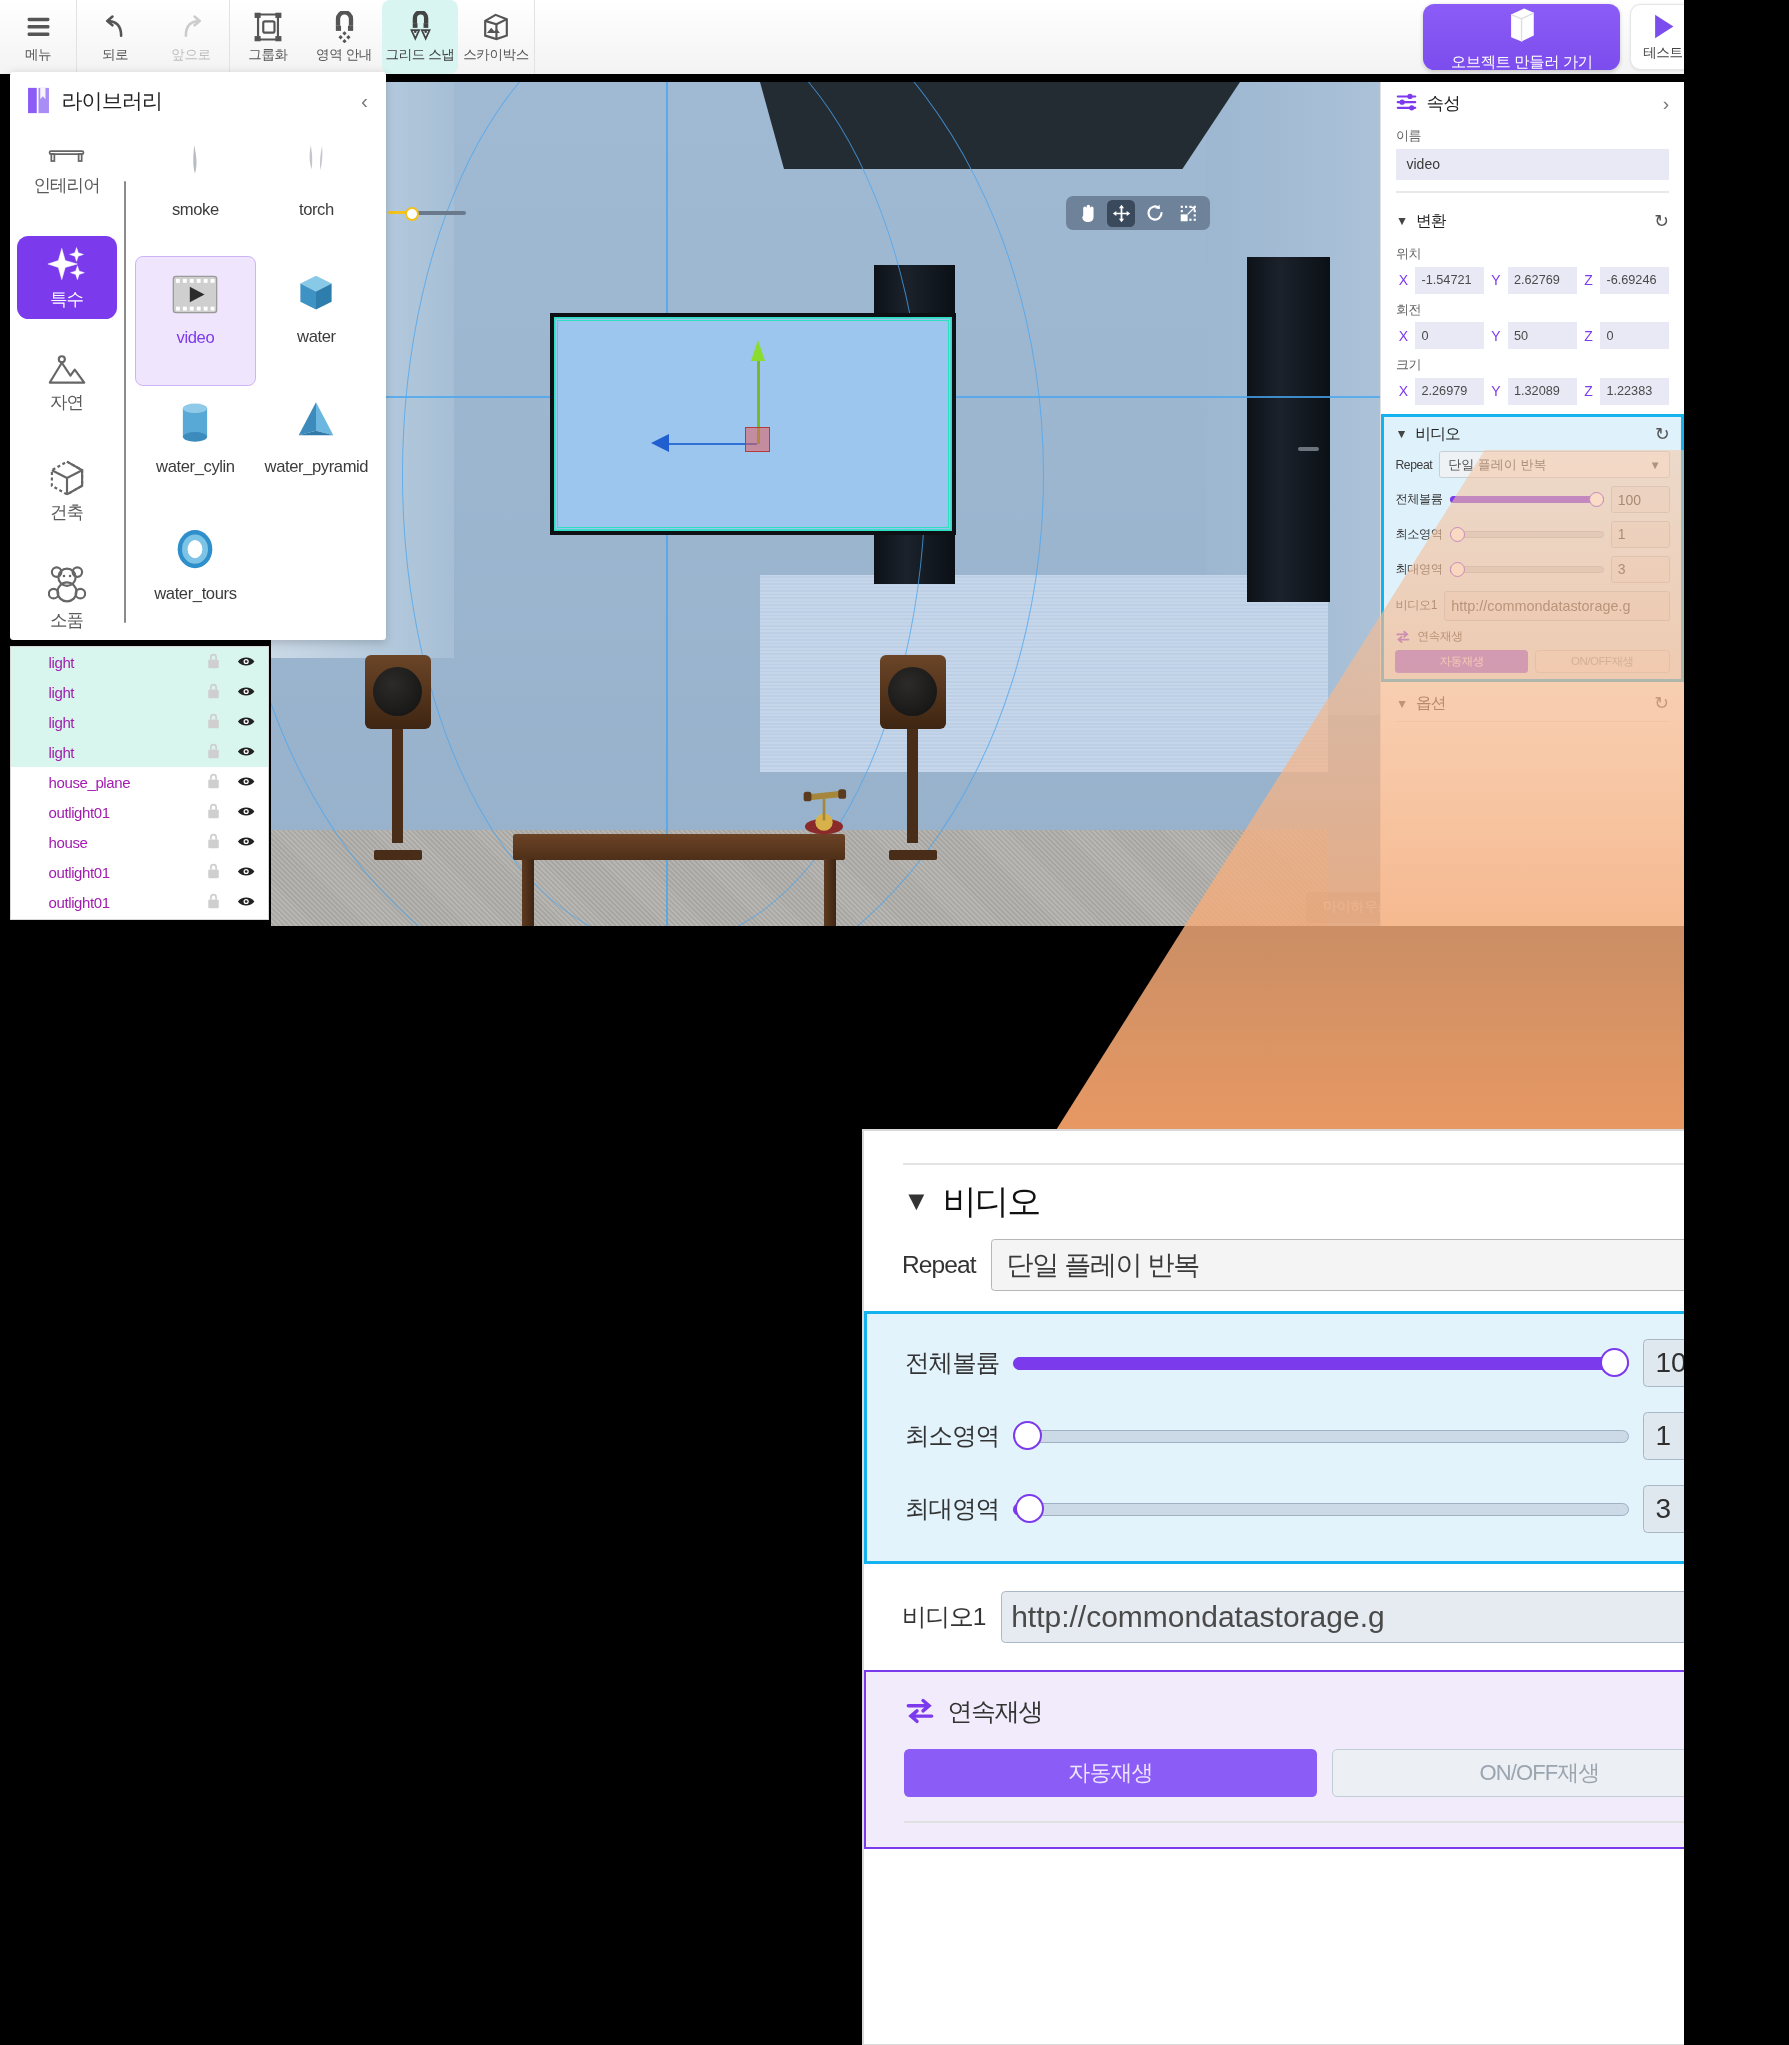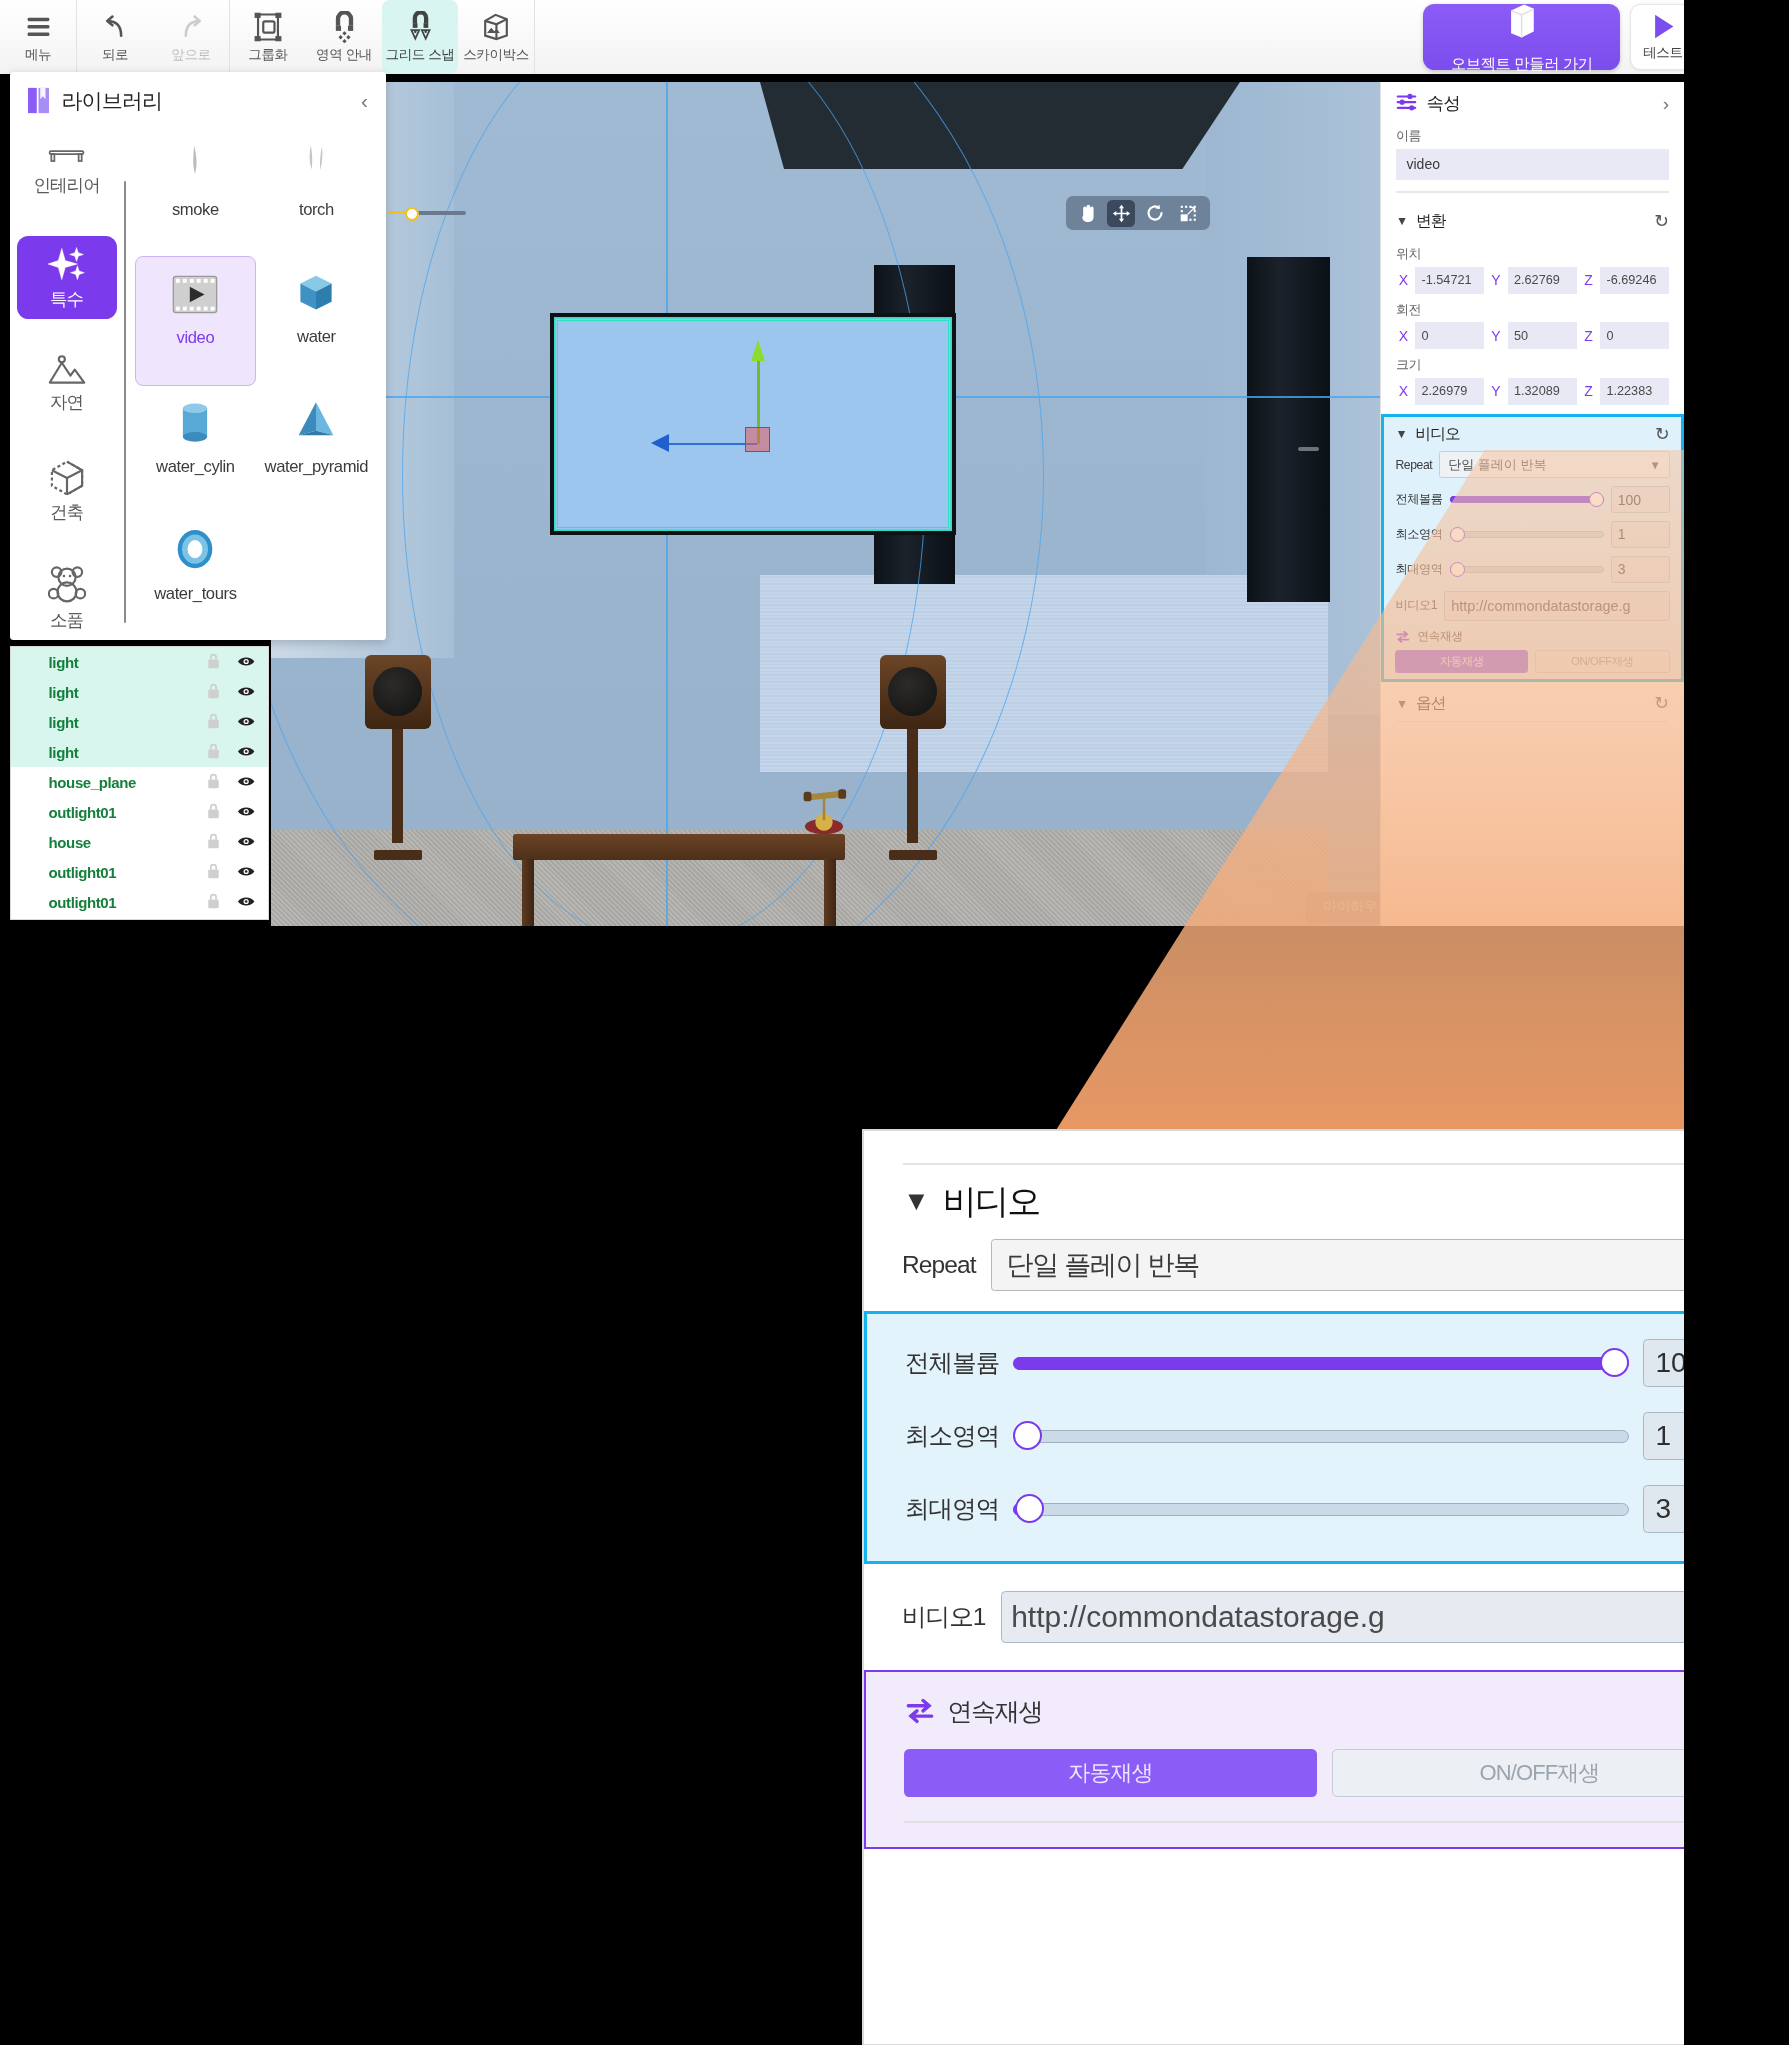--- a/index.html
+++ b/index.html
@@ -20,21 +20,21 @@
   .tb-btn .ico { height:34px; display:flex; align-items:center; justify-content:center; }
   .tb-btn .lbl { font-size:13.5px; color:#555; letter-spacing:-0.4px; white-space:nowrap; }
   .tb-btn.disabled .lbl, .tb-btn.disabled svg { opacity:.35; }
   .tb-btn.active { background:#d9f5f2; border-radius:7.9px; }
   .tb-btn.active .lbl { color:#3b3b3b; }
 
   #tb-right { margin-left:auto; display:flex; align-items:center; gap:9.6px; padding-right:17.5px; }
   #btn-create {
     width:197px; height:66px; border-radius:11.4px;
     background:linear-gradient(180deg,#8b5cf6,#7c4ded);
-    display:flex; flex-direction:column; align-items:center; justify-content:center; gap:11px;
+    display:flex; flex-direction:column; align-items:center; gap:5px;
     box-shadow:0 1.7px 4.4px rgba(0,0,0,.18); cursor:pointer;
   }
   #btn-create .lbl { color:#fff; font-size:15.3px; letter-spacing:-0.4px; }
   .sq-btn {
     width:66px; height:66px; border-radius:10.5px; background:#fff; border:0.9px solid #e6e6e6;
     display:flex; flex-direction:column; align-items:center; justify-content:center; gap:2.6px;
     box-shadow:0 0.9px 2.6px rgba(0,0,0,.08); cursor:pointer;
   }
   .sq-btn .lbl { font-size:13.5px; color:#444; letter-spacing:-0.4px; }
 
@@ -165,21 +165,21 @@
   .asset .alabel { font-size:16.6px; color:#3c3c3c; text-align:center; line-height:1.05; letter-spacing:-0.4px; }
   .asset.sel .alabel { color:#7c3aed; }
 
   
   #hierarchy {
     position:absolute; left:9.6px; top:646px; width:259px; height:274px;
     background:#fff; border:1.3px solid #d8d8d8; overflow:hidden;
   }
   .hrow { height:30px; display:flex; align-items:center; padding:0 12.2px 0 38px; gap:0; }
   .hrow.sel { background:#d9f6ee; }
-  .hrow .hname { font-size:15px; color:#15803d; letter-spacing:-0.4px;font-weight:bold; }
+  .hrow .hname { font-size:15px; color:#a21caf; letter-spacing:-0.4px; }
   .hrow .icons { margin-left:auto; display:flex; align-items:center; gap:15.7px; }
 
   
   #props {
     position:absolute; right:0; top:82px; width:304px; height:844px;
     background:#fff; border-left:1.3px solid #e2e2e2; overflow:hidden;
   }
   #props-head { height:42px; display:flex; align-items:center; padding:0 15px; gap:9.6px; }
   #props-head .ptitle { font-size:17.5px; color:#1f1f1f; letter-spacing:-0.9px; }
   #props-head .expand { margin-left:auto; font-size:19px; color:#777; cursor:pointer; line-height:1;}

